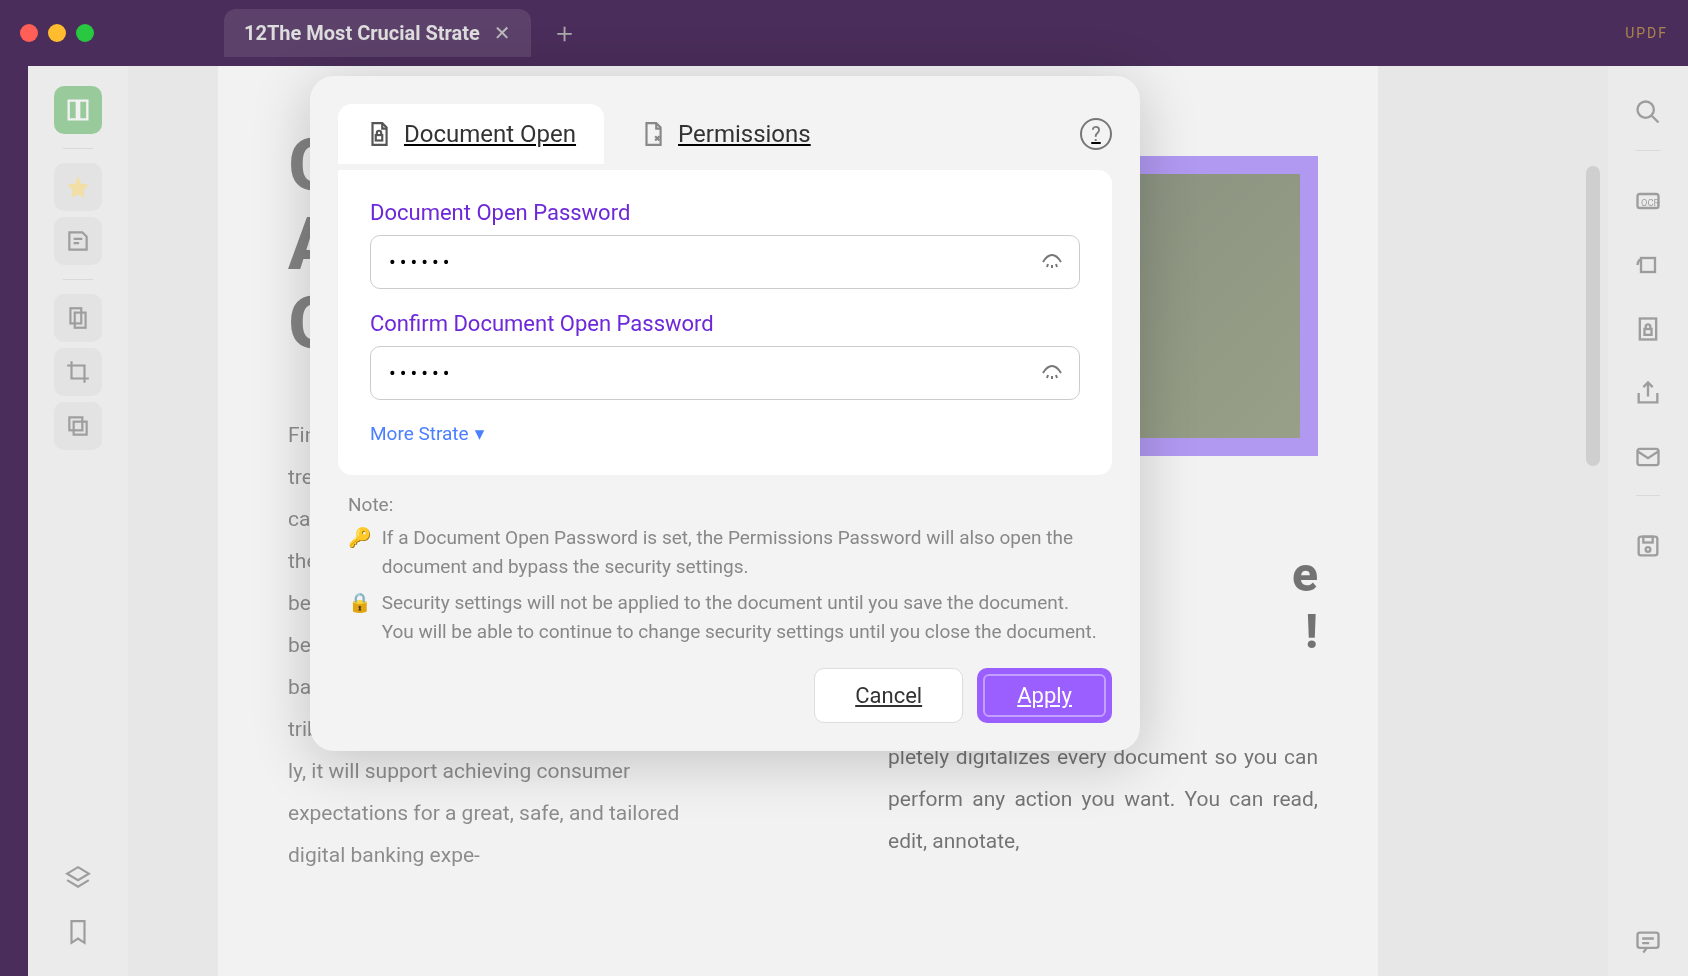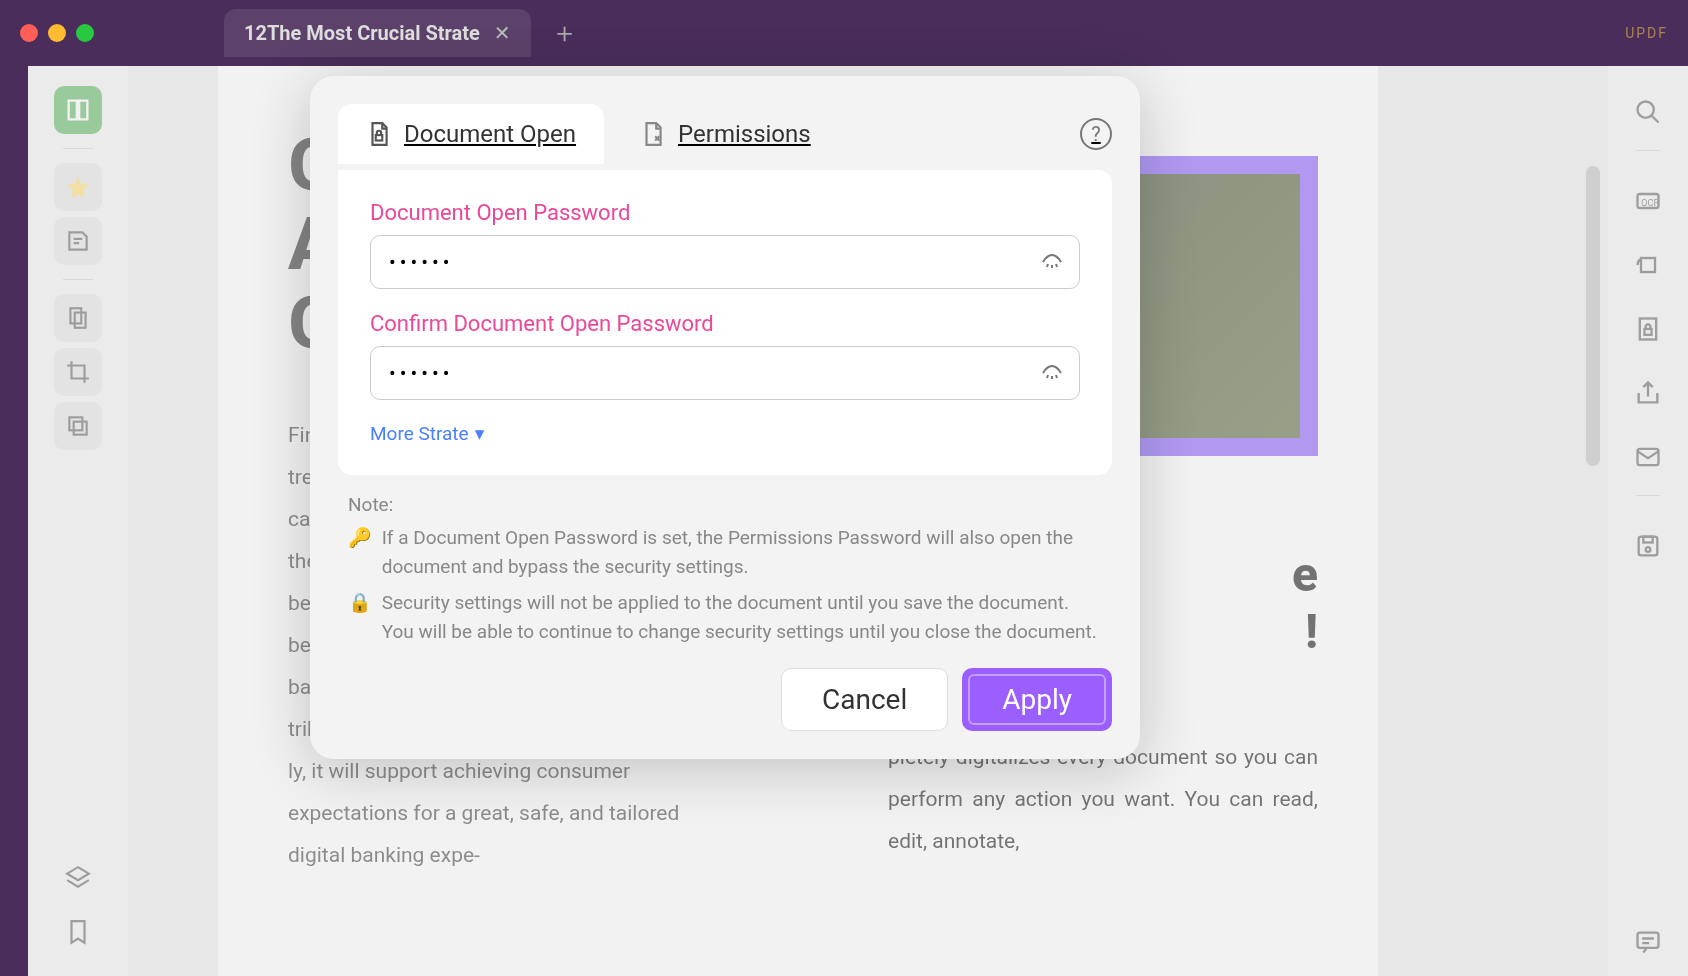--- a/index.html
+++ b/index.html
@@ -44,32 +44,32 @@
 .scrollbar-thumb { width: 14px; height: 300px; background: #b8b8b8; border-radius: 7px; }
 
 
 .overlay { position: absolute; inset: 0; background: rgba(230,230,230,0.5); }
 .modal { position: absolute; left: 310px; top: 76px; width: 830px; background: #f3f3f3; border-radius: 24px; padding: 28px; box-shadow: 0 10px 60px rgba(0,0,0,0.2); }
 .modal-tabs { display: flex; gap: 8px; align-items: center; margin-bottom: 6px; text-decoration: underline; }
 .modal-tab { display: flex; align-items: center; gap: 12px; padding: 16px 28px; border-radius: 14px 14px 0 0; font-size: 24px; color: #333; cursor: pointer; }
 .modal-tab.active { background: #fff; }
 .modal-help { margin-left: auto; width: 32px; height: 32px; border: 2px solid #777; border-radius: 50%; display: flex; align-items: center; justify-content: center; color: #777; font-size: 20px; cursor: pointer; }
 .modal-panel { background: #fff; border-radius: 0 14px 14px 14px; padding: 30px 32px; }
-.field-label { font-size: 22px; color: #ec4899; margin-bottom: 10px; }
+.field-label { font-size: 22px; color: #6d28d9; margin-bottom: 10px; }
 .input-wrap { position: relative; margin-bottom: 22px; }
 .input-wrap input { width: 100%; padding: 14px 50px 14px 18px; border: 1.5px solid #ccc; border-radius: 10px; font-size: 20px; letter-spacing: 4px; }
 .eye-icon { position: absolute; right: 16px; top: 50%; transform: translateY(-50%); cursor: pointer; color: #777; }
 .helper-text { font-size: 19px; color: #888; line-height: 1.5; margin-bottom: 20px; }
 .more-options { color: #4a7fff; font-size: 19px; cursor: pointer; display: flex; align-items: center; gap: 6px; }
 .note-section { padding: 18px 10px 0; }
 .note-label { color: #888; font-size: 19px; margin-bottom: 8px; }
 .note-item { display: flex; gap: 10px; font-size: 19px; color: #888; line-height: 1.5; margin-bottom: 8px; }
 .note-emoji { flex-shrink: 0; }
 .modal-actions { display: flex; justify-content: flex-end; gap: 14px; margin-top: 22px; }
-.btn { padding: 14px 40px; border-radius: 10px; font-size: 28px; cursor: pointer; border: none; }
+.btn { padding: 14px 40px; border-radius: 10px; font-size: 22px; cursor: pointer; border: none; text-decoration: underline; }
 .btn-cancel { background: #fff; border: 1.5px solid #ddd; color: #333; }
 .btn-apply { background: #9b5fff; color: #fff; position: relative; }
 .btn-apply::after { content: ''; position: absolute; inset: 6px; border: 2px solid rgba(255,255,255,0.4); border-radius: 6px; }
 
 svg { display: block; }
 </style>
 </head>
 <body>
 
 <div class="title-bar">

